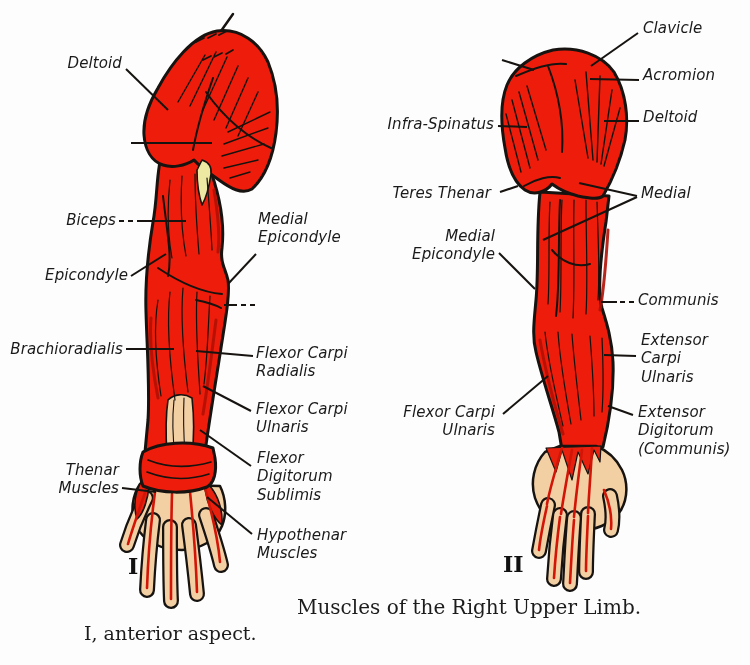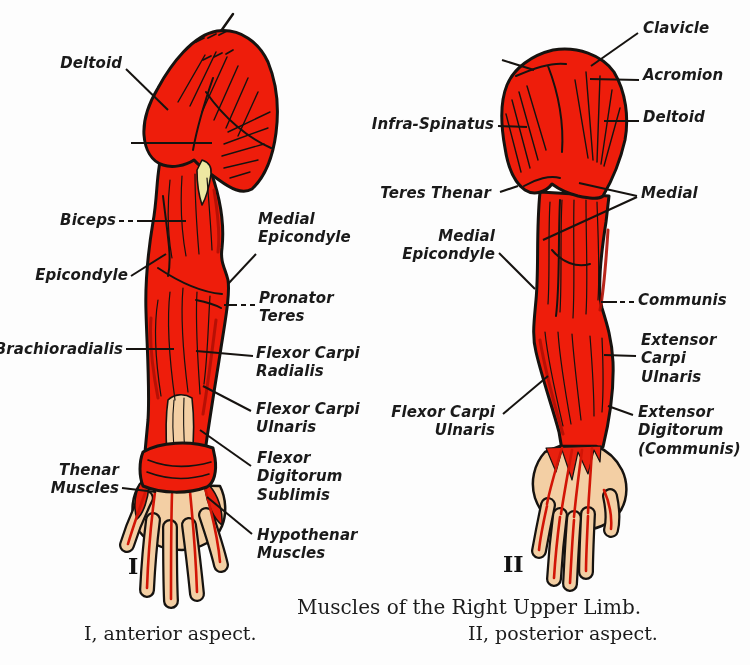--- a/index.html
+++ b/index.html
@@ -1,19 +1,19 @@
 <!DOCTYPE html>
 <html><head>
 <meta charset="utf-8">
 <style>
   html,body{margin:0;padding:0;background:#fff;}
   .canvas{position:relative;width:750px;height:665px;background:#fdfdfd;overflow:hidden;
           font-family:"DejaVu Sans",sans-serif;}
   .canvas svg{position:absolute;left:0;top:0;}
-  .lbl{position:absolute;font-family:"DejaVu Sans",sans-serif;font-style:italic;font-weight:700;
+  .lbl{position:absolute;font-family:"DejaVu Sans",sans-serif;font-style:italic;font-weight:400;
        font-size:15px;line-height:1.22;color:#1a1a1a;white-space:pre-line;letter-spacing:.1px;}
   .lbl.r{text-align:right;}
   .numeral{position:absolute;font-family:"DejaVu Serif",serif;font-weight:700;font-size:22px;color:#111;}
   .caption{position:absolute;font-family:"DejaVu Serif",serif;font-size:20px;color:#1c1c1c;}
   .legend{position:absolute;font-family:"DejaVu Serif",serif;font-size:19px;color:#1c1c1c;}
 </style>
 </head>
 <body>
 
 <div class="canvas">
@@ -144,22 +144,20 @@
 </svg>
 
 <div class="lbl r" style="right:628px;top:54px">Deltoid</div>
 <div class="lbl r" style="right:634px;top:211px">Biceps</div>
 <div class="lbl r" style="right:622px;top:266px">Epicondyle</div>
 <div class="lbl r" style="right:627px;top:340px">Brachioradialis</div>
 <div class="lbl r" style="right:631px;top:461px">Thenar
 Muscles</div>
 <div class="lbl" style="left:258px;top:210px">Medial
 Epicondyle</div>
-<div class="lbl" style="left:259px;top:289px">Pronator
-Teres</div>
 <div class="lbl" style="left:256px;top:344px">Flexor Carpi
 Radialis</div>
 <div class="lbl" style="left:256px;top:400px">Flexor Carpi
 Ulnaris</div>
 <div class="lbl" style="left:257px;top:449px">Flexor
 Digitorum
 Sublimis</div>
 <div class="lbl" style="left:257px;top:526px">Hypothenar
 Muscles</div>
 <div class="numeral" style="left:128px;top:553px">I</div>
@@ -178,15 +176,14 @@
 <div class="lbl" style="left:641px;top:331px">Extensor
 Carpi
 Ulnaris</div>
 <div class="lbl" style="left:638px;top:403px">Extensor
 Digitorum
 (Communis)</div>
 <div class="numeral" style="left:503px;top:551px">II</div>
 
 <div class="caption" style="left:297px;top:595px">Muscles of the Right Upper Limb.</div>
 <div class="legend" style="left:84px;top:622px">I, anterior aspect.</div>
-<div class="legend" style="left:468px;top:622px">II, posterior aspect.</div>
 
 </div>
 
 </body></html>

